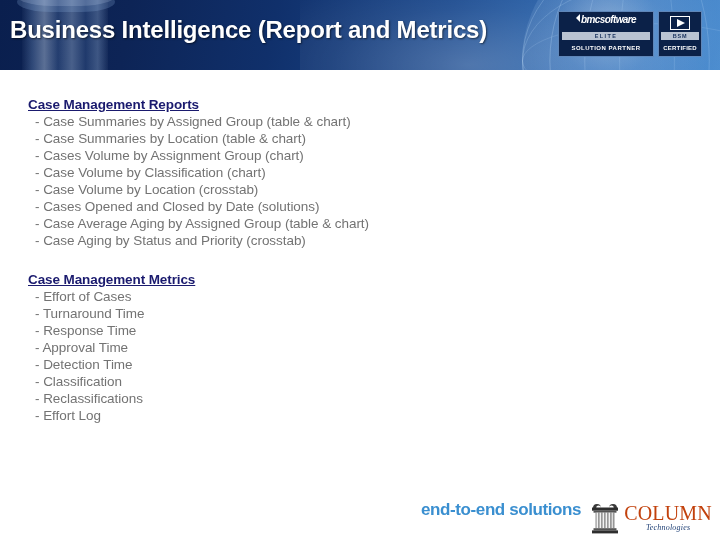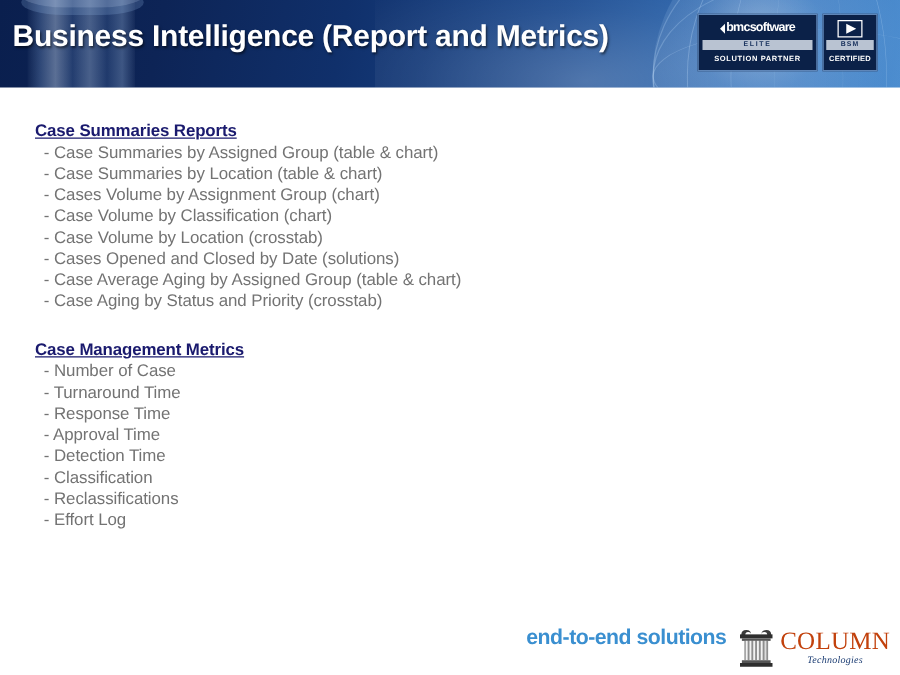--- a/index.html
+++ b/index.html
@@ -127,24 +127,25 @@
     align-items: center;
     justify-content: flex-start;
     padding: 2px 0 0 0;
     box-sizing: border-box;
   }
   .badge-wide { width: 96px; height: 46px; }
   .badge-narrow { width: 44px; height: 46px; }
 
   .bmc-wordmark {
     display: flex;
-    align-items: center;
+    align-items: flex-start;
     justify-content: center;
     gap: 1px;
     height: 17px;
+    font-style: italic;
   }
   .bmc-chev {
     width: 0; height: 0;
     border-top: 4px solid transparent;
     border-bottom: 4px solid transparent;
     border-right: 4px solid #ffffff;
   }
   .bmc-name {
     font-size: 10px;
     font-weight: bold;
@@ -306,39 +307,39 @@
       <div class="badge-band badge-band-sm">BSM</div>
       <div class="badge-foot badge-foot-sm">CERTIFIED</div>
     </div>
 
   </div>
 </div>
 
 <div class="content">
 
   <div class="section">
-    <div class="section-heading">Case Summaries Reports</div>
+    <div class="section-heading">Case Management Reports</div>
     <ul class="bullet-list">
       <li class="bullet-item">- Case Summaries by Assigned Group (table &amp; chart)</li>
       <li class="bullet-item">- Case Summaries by Location (table &amp; chart)</li>
       <li class="bullet-item">- Cases Volume by Assignment Group (chart)</li>
       <li class="bullet-item">- Case Volume by Classification (chart)</li>
       <li class="bullet-item">- Case Volume by Location (crosstab)</li>
       <li class="bullet-item">- Cases Opened and Closed by Date (solutions)</li>
       <li class="bullet-item">- Case Average Aging by Assigned Group (table &amp; chart)</li>
       <li class="bullet-item">- Case Aging by Status and Priority (crosstab)</li>
     </ul>
   </div>
 
   <div class="section-gap"></div>
 
   <div class="section">
     <div class="section-heading">Case Management Metrics</div>
     <ul class="bullet-list">
-      <li class="bullet-item">- Number of Case</li>
+      <li class="bullet-item">- Effort of Cases</li>
       <li class="bullet-item">- Turnaround Time</li>
       <li class="bullet-item">- Response Time</li>
       <li class="bullet-item">- Approval Time</li>
       <li class="bullet-item">- Detection Time</li>
       <li class="bullet-item">- Classification</li>
       <li class="bullet-item">- Reclassifications</li>
       <li class="bullet-item">- Effort Log</li>
     </ul>
   </div>
 

